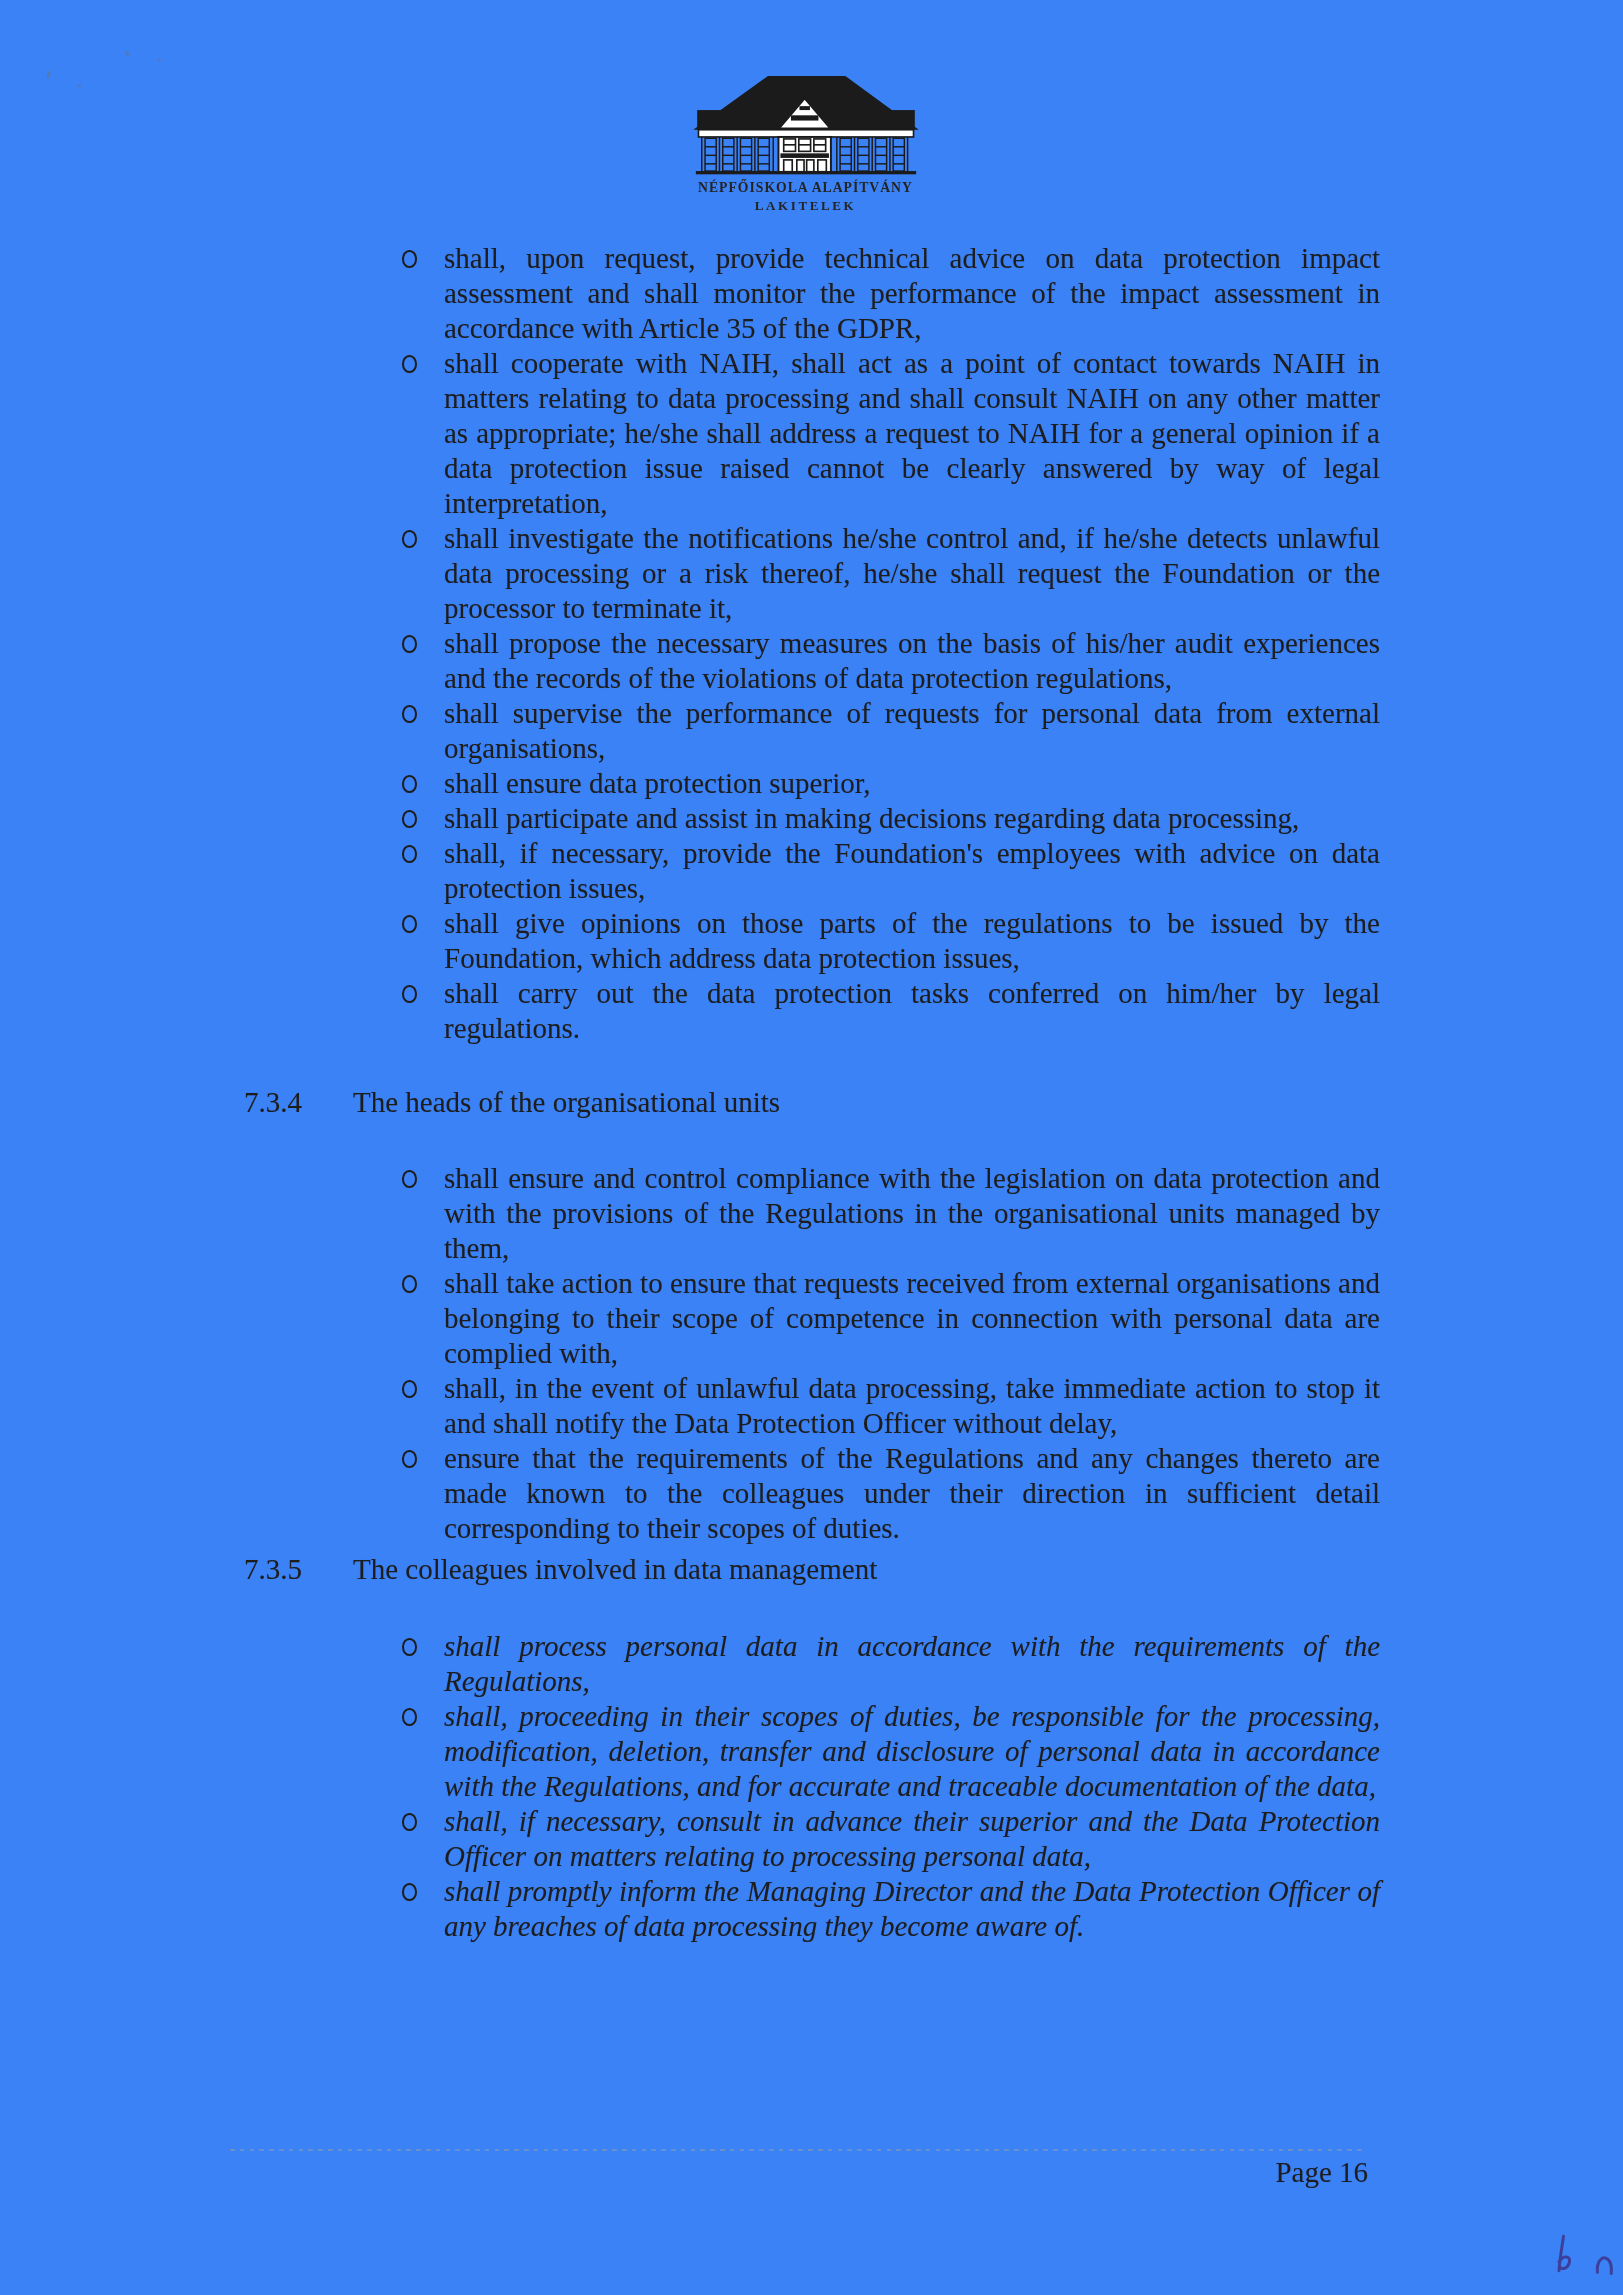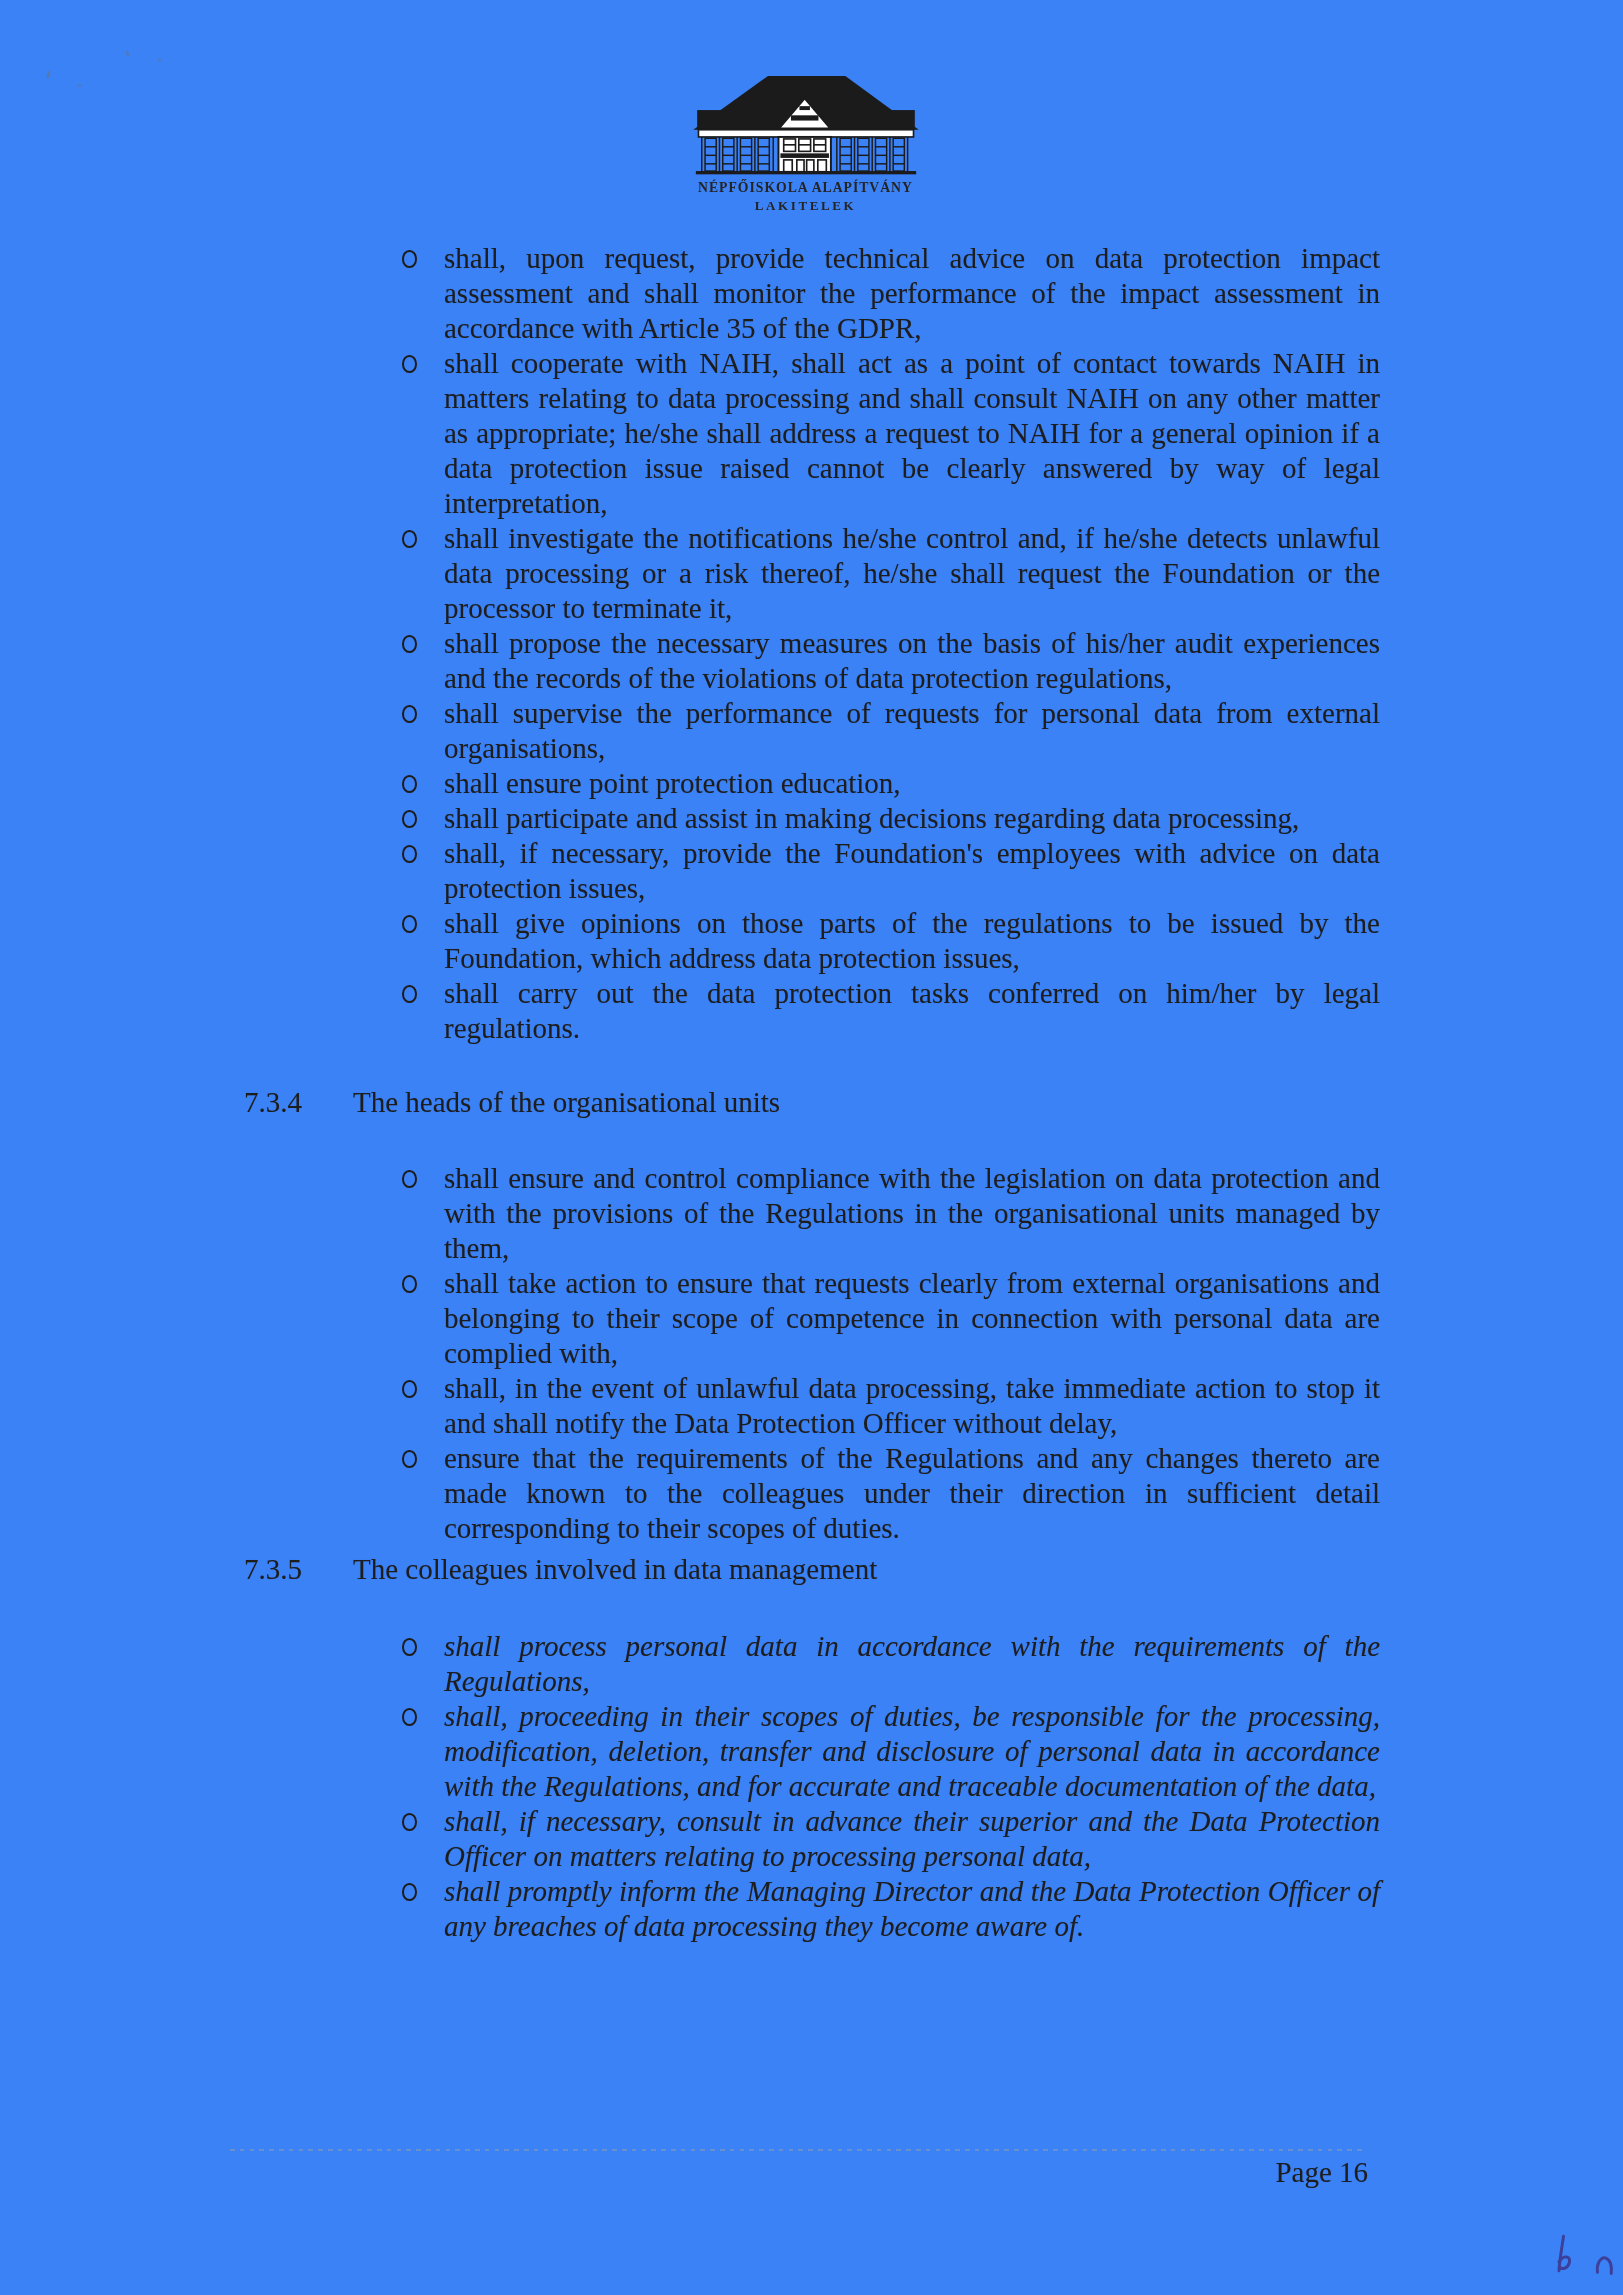--- a/index.html
+++ b/index.html
@@ -165,34 +165,34 @@
   </div>
 
   <div class="doc">
 
     <ul class="bullets">
       <li><span class="marker"></span><span>shall, upon request, provide technical advice on data protection impact assessment and shall monitor the performance of the impact assessment in accordance with Article 35 of the GDPR,</span></li>
       <li><span class="marker"></span><span>shall cooperate with NAIH, shall act as a point of contact towards NAIH in matters relating to data processing and shall consult NAIH on any other matter as appropriate; he/she shall address a request to NAIH for a general opinion if a data protection issue raised cannot be clearly answered by way of legal interpretation,</span></li>
       <li><span class="marker"></span><span>shall investigate the notifications he/she control and, if he/she detects unlawful data processing or a risk thereof, he/she shall request the Foundation or the processor to terminate it,</span></li>
       <li><span class="marker"></span><span>shall propose the necessary measures on the basis of his/her audit experiences and the records of the violations of data protection regulations,</span></li>
       <li><span class="marker"></span><span>shall supervise the performance of requests for personal data from external organisations,</span></li>
-      <li><span class="marker"></span><span>shall ensure point protection education,</span></li>
+      <li><span class="marker"></span><span>shall ensure data protection superior,</span></li>
       <li><span class="marker"></span><span>shall participate and assist in making decisions regarding data processing,</span></li>
       <li><span class="marker"></span><span>shall, if necessary, provide the Foundation's employees with advice on data protection issues,</span></li>
       <li><span class="marker"></span><span>shall give opinions on those parts of the regulations to be issued by the Foundation, which address data protection issues,</span></li>
       <li><span class="marker"></span><span>shall carry out the data protection tasks conferred on him/her by legal regulations.</span></li>
     </ul>
 
     <div class="section-head sec1-head">
       <span class="sec-num">7.3.4</span><span>The heads of the organisational units</span>
     </div>
 
     <ul class="bullets sec1-list">
       <li><span class="marker"></span><span>shall ensure and control compliance with the legislation on data protection and with the provisions of the Regulations in the organisational units managed by them,</span></li>
-      <li><span class="marker"></span><span>shall take action to ensure that requests clearly from external organisations and belonging to their scope of competence in connection with personal data are complied with,</span></li>
+      <li><span class="marker"></span><span>shall take action to ensure that requests received from external organisations and belonging to their scope of competence in connection with personal data are complied with,</span></li>
       <li><span class="marker"></span><span>shall, in the event of unlawful data processing, take immediate action to stop it and shall notify the Data Protection Officer without delay,</span></li>
       <li><span class="marker"></span><span>ensure that the requirements of the Regulations and any changes thereto are made known to the colleagues under their direction in sufficient detail corresponding to their scopes of duties.</span></li>
     </ul>
 
     <div class="section-head sec2-head">
       <span class="sec-num">7.3.5</span><span>The colleagues involved in data management</span>
     </div>
 
     <ul class="bullets sec2-list">
       <li><span class="marker"></span><span>shall process personal data in accordance with the requirements of the Regulations,</span></li>

